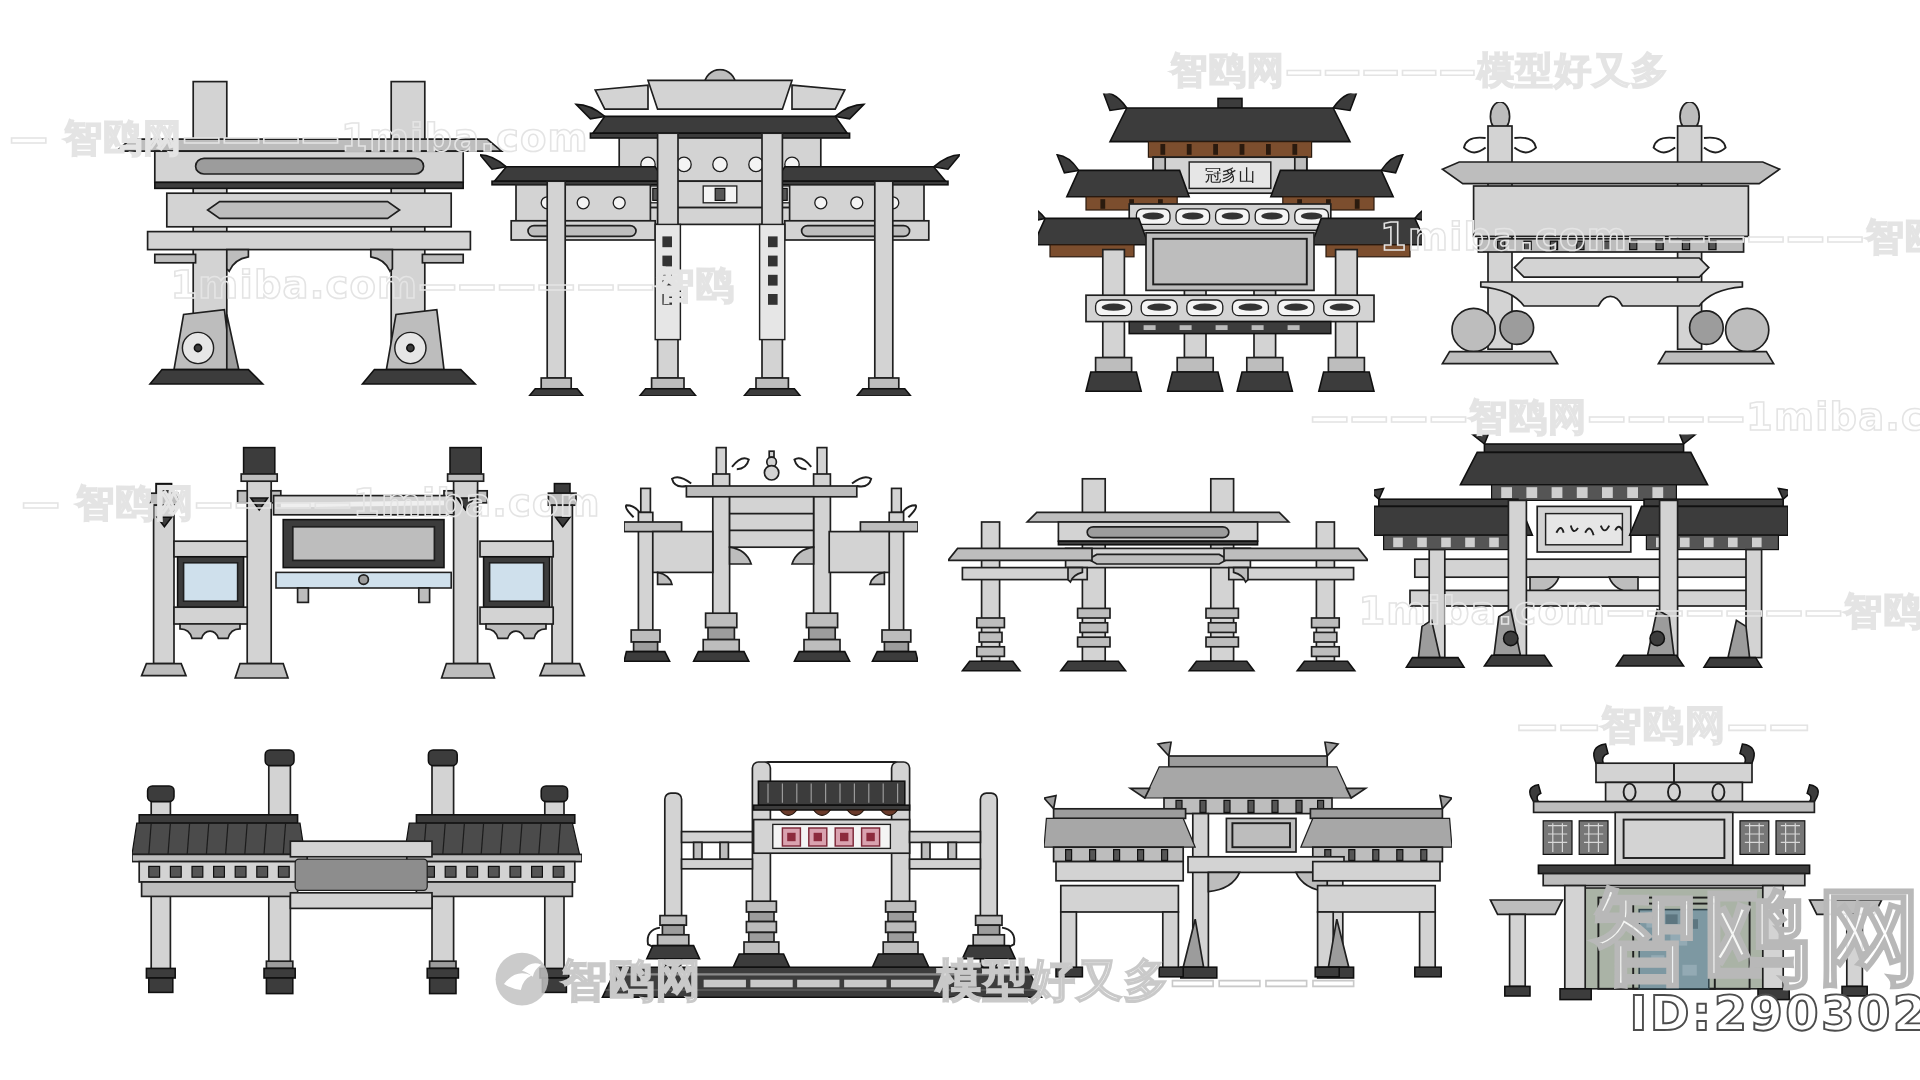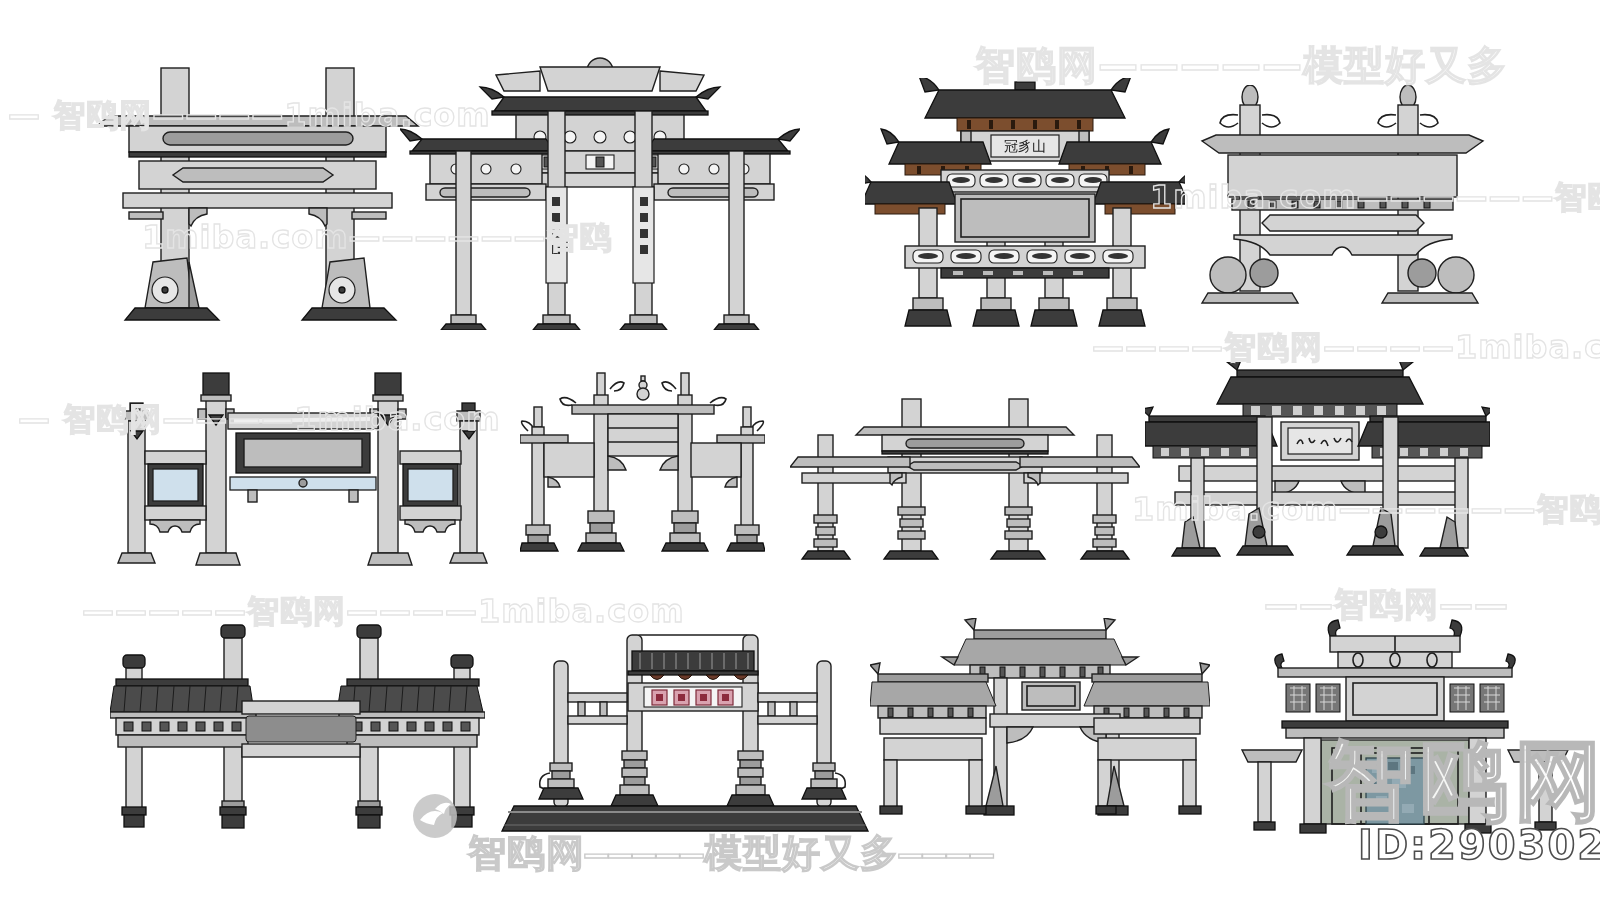--- a/index.html
+++ b/index.html
@@ -17,30 +17,30 @@
   .br{fill:#7c4e2e;stroke:#2a1a0e;stroke-width:1;}
   .ln{fill:none;stroke:#1f1f1f;stroke-width:1.6;}
   .blue{fill:#cfe0ec;stroke:#1f1f1f;stroke-width:1.3;}
   .pink{fill:#d9a2af;stroke:#7c2838;stroke-width:1.2;}
   .grn{fill:#aab3a6;stroke:#1f1f1f;stroke-width:1.3;}
   .teal{fill:#7d98a2;stroke:#31454d;stroke-width:1.3;}
   
   .wm{position:absolute;white-space:nowrap;font-weight:700;letter-spacing:1px;
       color:transparent;-webkit-text-stroke:1.3px #e4e4e4;user-select:none;}
   .wm-strong{color:rgba(255,255,255,.72);-webkit-text-stroke:1.3px #c9c9c9;}
-  .wm-tr{left:975px;top:38px;font-size:40px;}
+  .wm-tr{left:975px;top:38px;font-size:31px;}
   .wm-ul{left:8px;top:94px;font-size:32px;}
   .wm-ur{left:1150px;top:176px;font-size:32px;}
   .wm-ml{left:142px;top:216px;font-size:32px;}
   .wm-mr{left:1092px;top:326px;font-size:32px;}
   .wm-cl{left:18px;top:398px;font-size:32px;}
   .wm-lr{left:1132px;top:488px;font-size:32px;}
   .wm-ll{left:82px;top:590px;font-size:32px;}
   .wm-re{left:1264px;top:582px;font-size:34px;}
-  .wm-bb{left:468px;top:828px;font-size:38px;font-family:Liberation Mono, monospace;}
+  .wm-bb{left:468px;top:792px;font-size:38px;}
   .wm-corner{left:1326px;top:722px;font-size:88px;font-weight:700;
              color:rgba(255,255,255,.88);-webkit-text-stroke:2px #b8b8b8;letter-spacing:6px;}
   .wm-id{left:1358px;top:822px;font-size:40px;font-weight:700;color:#ffffff;
          -webkit-text-stroke:1.6px #4d4d4d;letter-spacing:2px;}
   .logo-badge{position:absolute;left:412px;top:793px;width:46px;height:46px;}
 </style>
 </head>
 <body>
 
 <div id="scene">
@@ -660,21 +660,20 @@
     <rect class="dk" x="295" y="210" width="21" height="8"></rect>
   </svg>
 
   <div class="wm wm-tr">智鸥网—————模型好又多</div>
   <div class="wm wm-ul">— 智鸥网————1miba.com</div>
   <div class="wm wm-ur">1miba.com——————智鸥网——</div>
   <div class="wm wm-ml">1miba.com——————智鸥</div>
   <div class="wm wm-mr">————智鸥网————1miba.com</div>
   <div class="wm wm-cl">— 智鸥网————1miba.com</div>
   <div class="wm wm-lr">1miba.com——————智鸥网—</div>
-  <div class="wm wm-ll">—————智鸥网————1miba.com</div>
   <div class="wm wm-re">——智鸥网——</div>
 
   <svg class="logo-badge" viewBox="0 0 46 46">
     <circle cx="23" cy="23" r="22" fill="#c2c2c2" opacity="0.85"></circle>
     <path fill="#ffffff" d="M8 27q10-13 23-7-7 3-9 12-8-1-14-5z"></path>
     <path fill="#ffffff" d="M23 16q8-9 16-5-6 4-7 10-5-4-9-5z"></path>
   </svg>
   <div class="wm wm-strong wm-bb">智鸥网—————模型好又多————</div>
 
   <div class="wm-corner wm" style="position:absolute">智鸥网</div>

